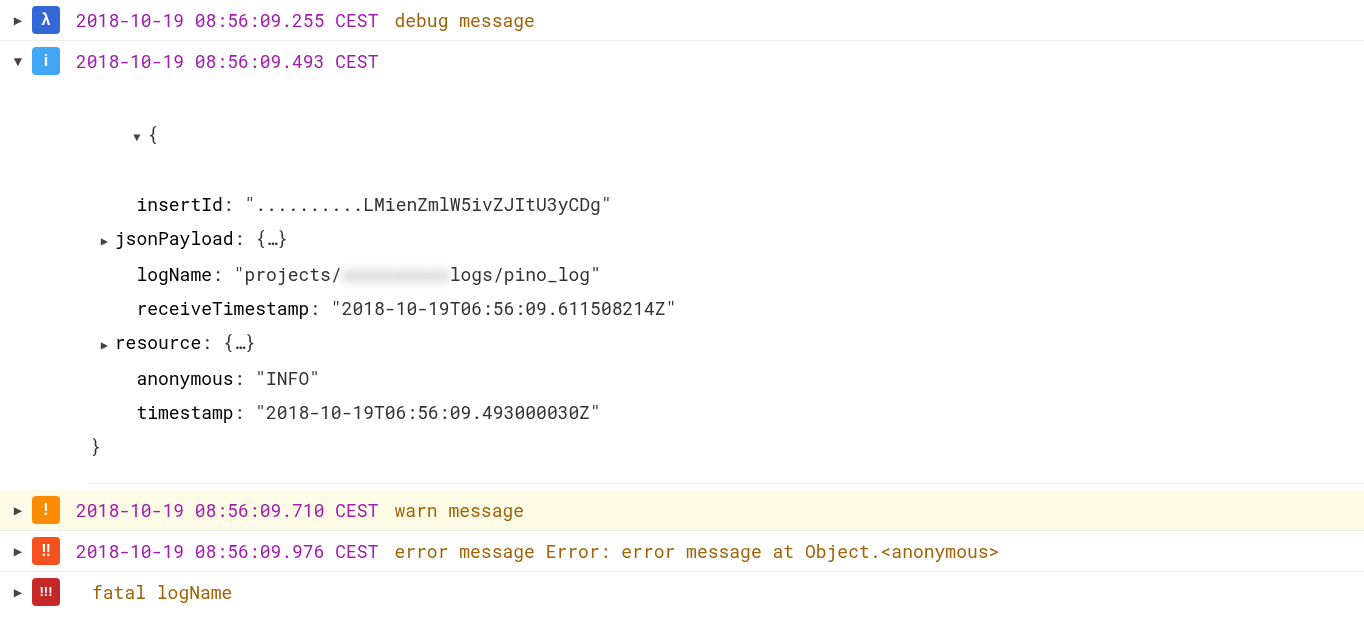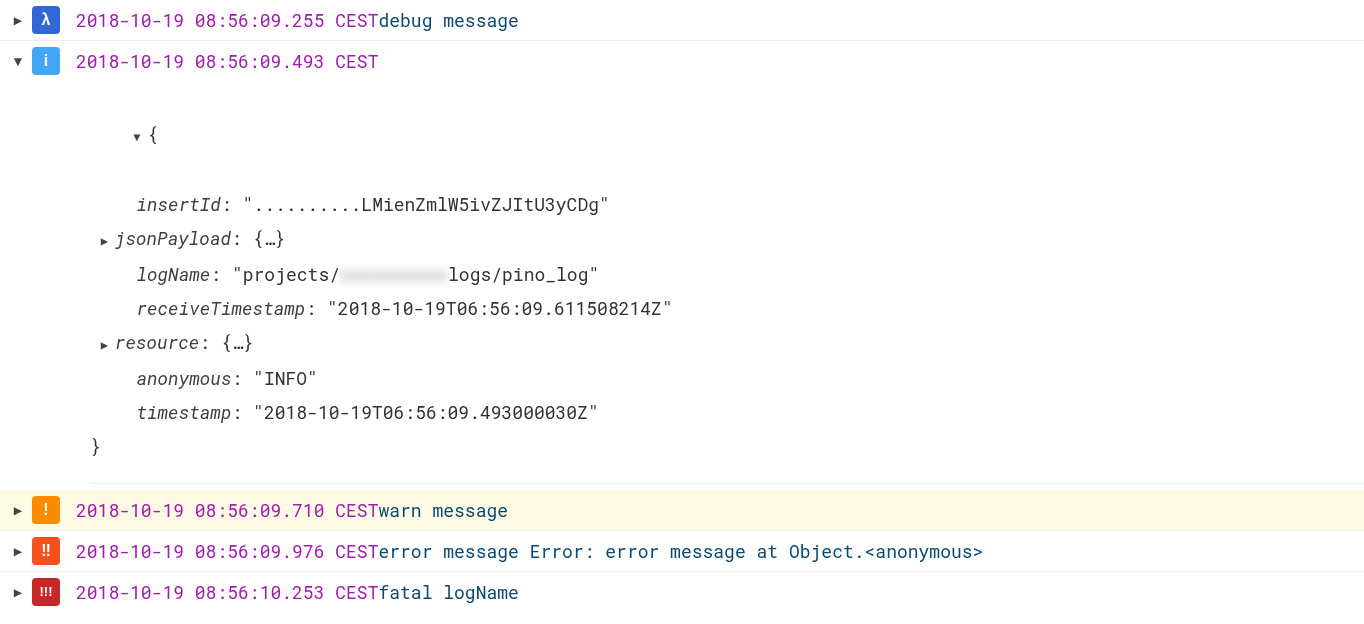--- a/index.html
+++ b/index.html
@@ -45,29 +45,29 @@
     color: #fff;
     margin-right: 16px;
   }
   .sev-debug { background:#3367d6; }
   .sev-info  { background:#42a5f5; }
   .sev-warn  { background:#fb8c00; }
   .sev-error { background:#f4511e; }
   .sev-fatal { background:#c62828; }
 
   .ts   { color:#a21caf; white-space: pre; }
-  .msg  { color:#0c4a6e; margin-left: 0; white-space: pre; }
+  .msg  { color:#a16207; margin-left: 16px; white-space: pre; }
 
   .json-block {
     margin: 2px 0 6px 90px;
     line-height: 34px;
     color:#333;
   }
   .json-line { white-space: pre; }
-  .key   { color:#404040;font-style:italic; }
+  .key   { color:#000000; }
   .colon { color:#333; }
   .val   { color:#333; }
   .mini-expander {
     display:inline-block;
     width: 14px;
     font-size: 12px;
     color:#444;
     cursor:pointer;
     user-select:none;
   }
@@ -117,15 +117,14 @@
 <div class="log-row bg-white">
   <div class="expander">▶</div>
   <div class="severity-icon sev-error">‼</div>
   <span class="ts">2018-10-19 08:56:09.976 CEST</span>
   <span class="msg">error message Error: error message at Object.&lt;anonymous&gt;</span>
 </div>
 
 <div class="log-row bg-white" style="border-bottom:none;">
   <div class="expander">▶</div>
   <div class="severity-icon sev-fatal" style="font-size:13px;">!!!</div>
-  <span class="ts">2018-10-19 08:56:10.253 CEST</span>
   <span class="msg">fatal logName</span>
 </div>
 
 </body></html>

